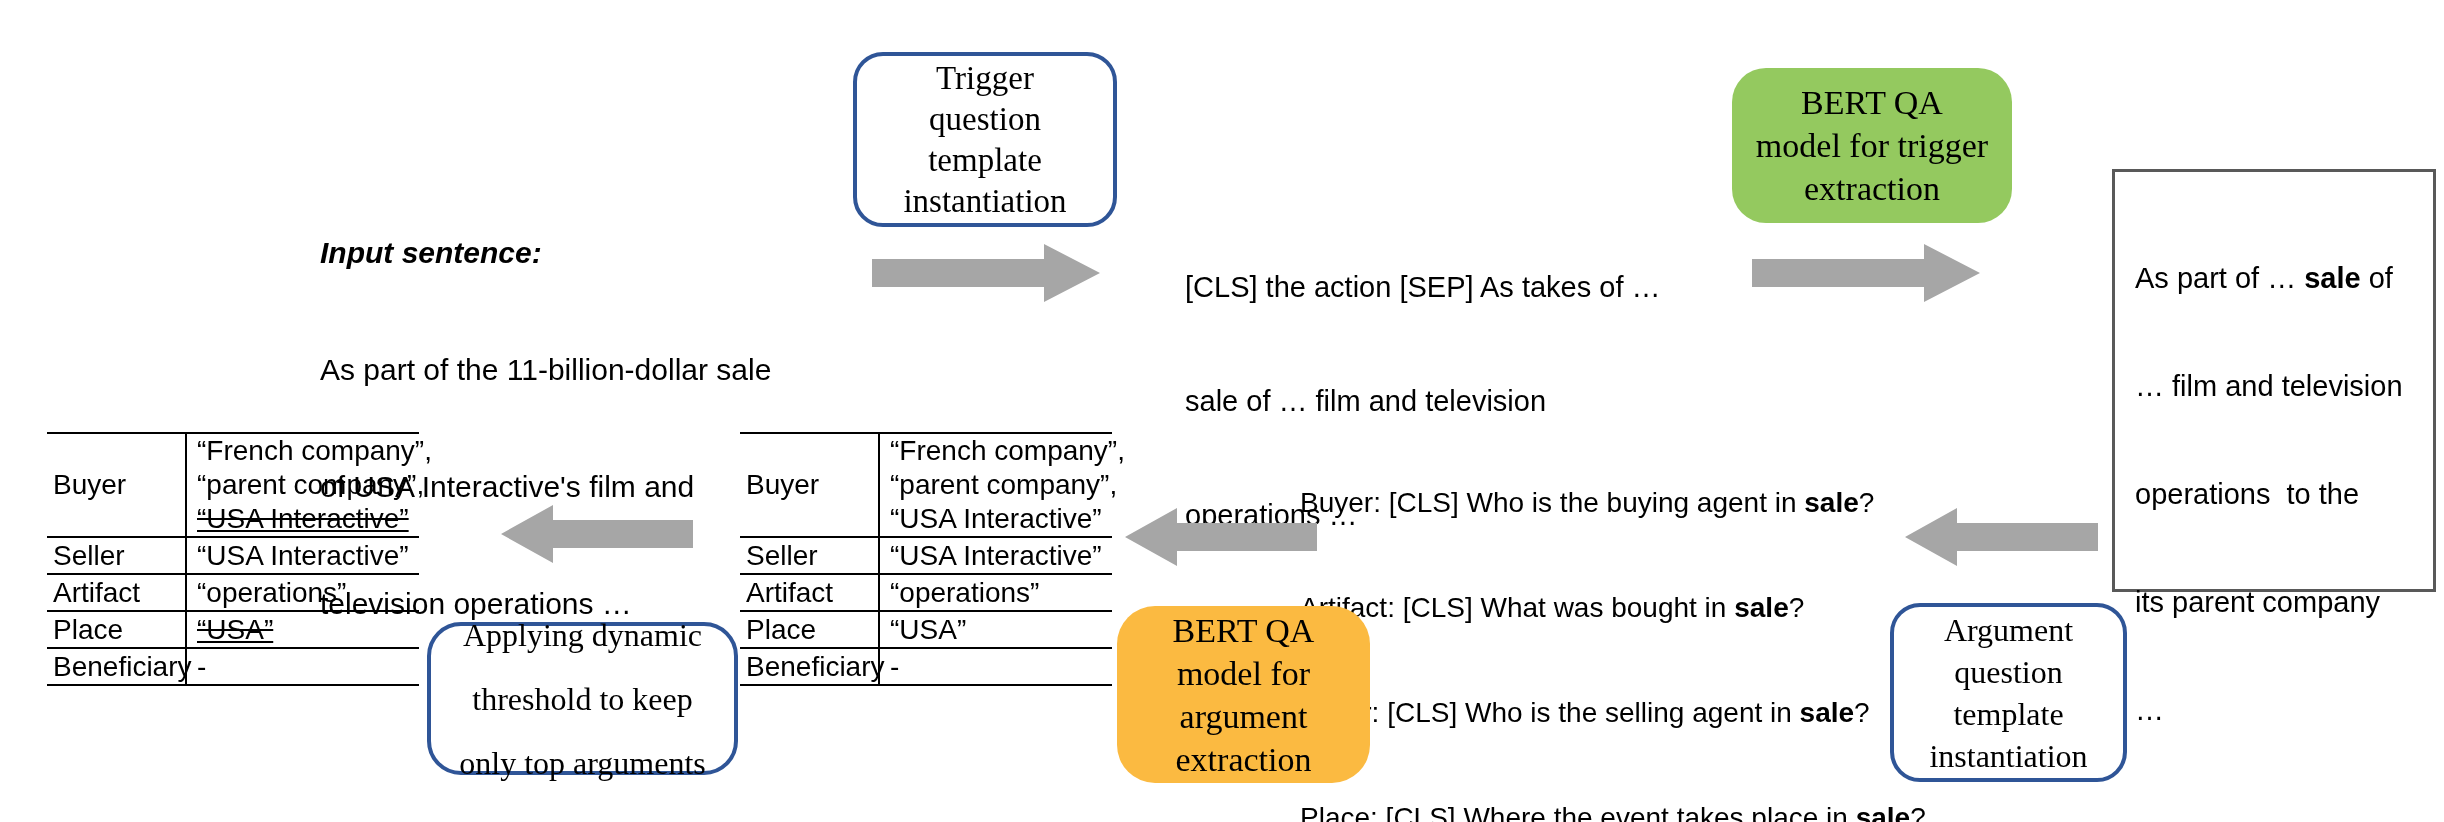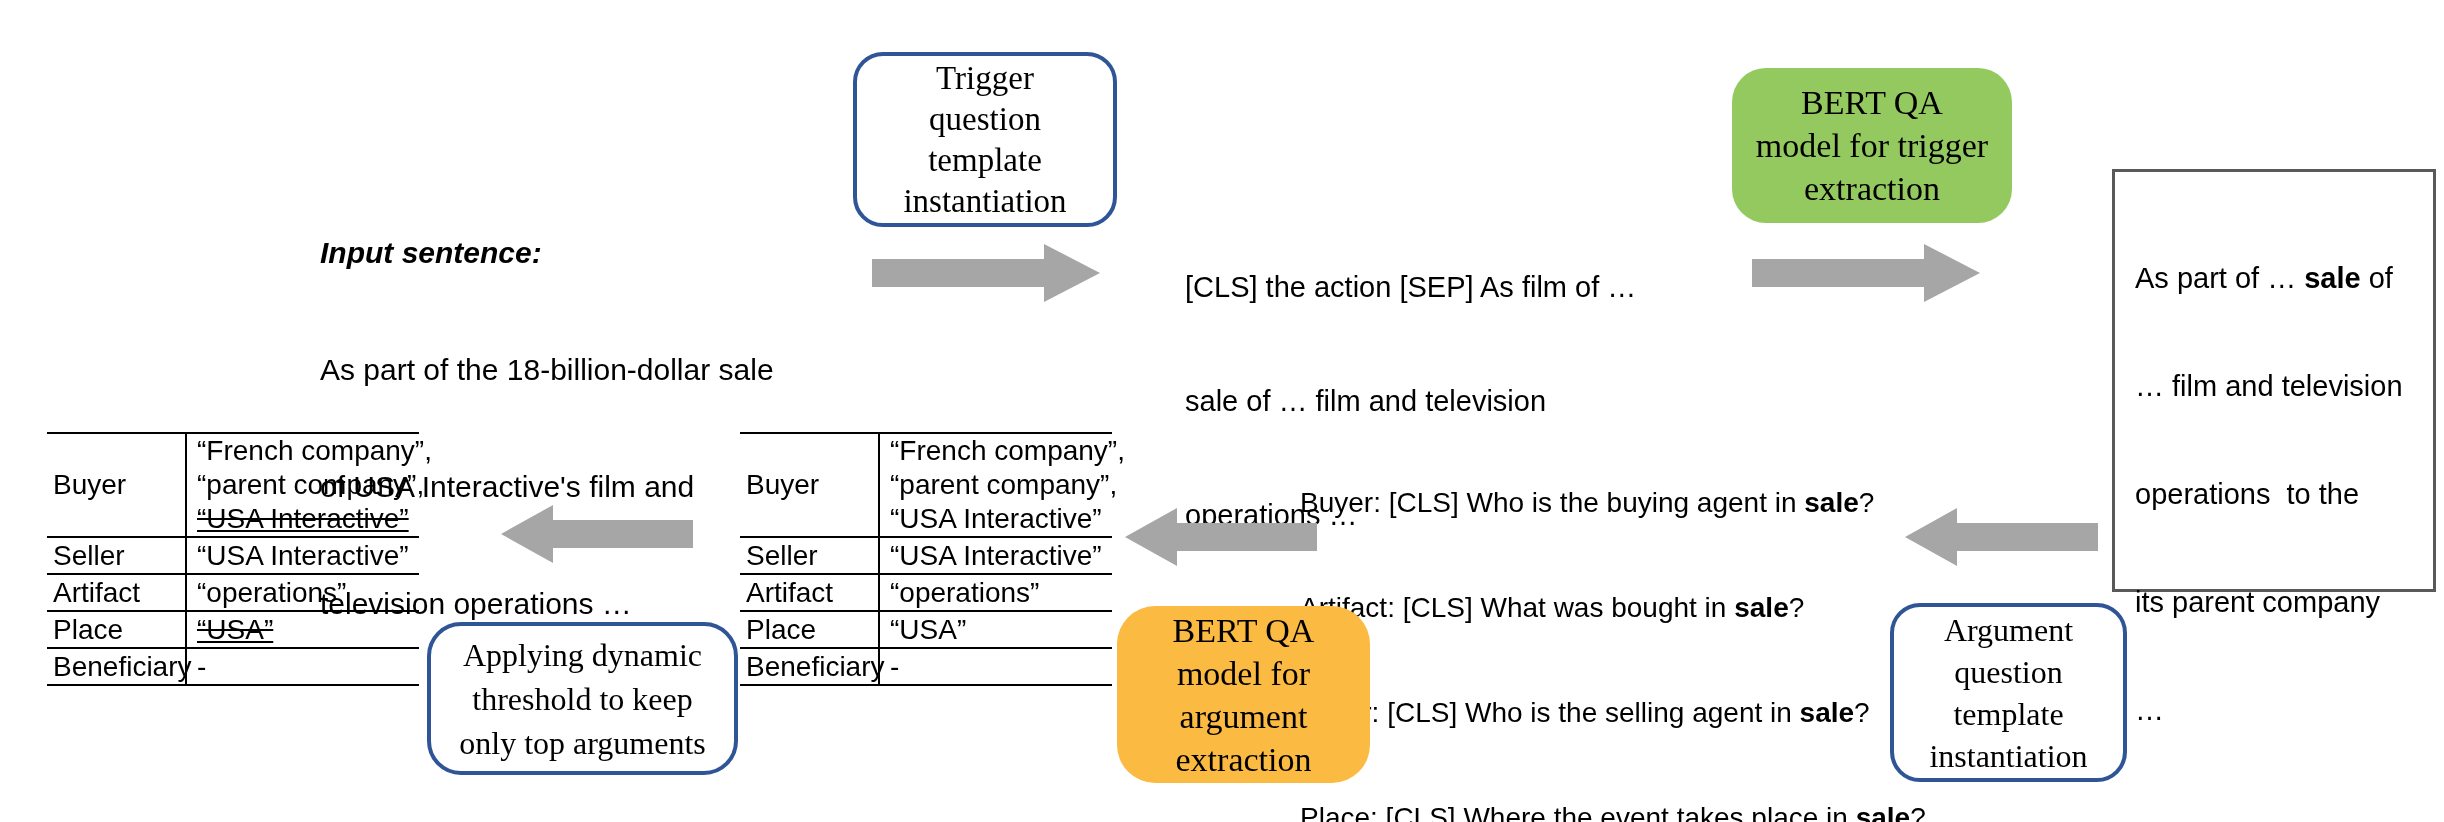--- a/index.html
+++ b/index.html
@@ -46,40 +46,40 @@
   .tval div{line-height:34px;white-space:pre;}
   .strike{text-decoration:underline line-through;}
   
   .arrow svg{display:block;}
 </style>
 </head>
 <body>
 
 <div class="abs textblock" style="left:320px;top:155px;">
   <div class="bi">Input sentence:</div>
-  <div>As part of the 18-billion-dollar sale</div>
+  <div>As part of the 11-billion-dollar sale</div>
   <div>of USA Interactive's film and</div>
   <div>television operations …</div>
 </div>
 
 <div class="abs serifbox blueoutline" style="left:853px;top:52px;width:264px;height:175px;font-size:33px;line-height:41px;">
   <div>Trigger</div>
   <div>question</div>
   <div>template</div>
   <div>instantiation</div>
 </div>
 
 <div class="abs arrow" style="left:872px;top:244px;">
   <svg width="228" height="58" viewBox="0 0 228 58">
       <polygon points="0,15 172,15 172,0 228,29 172,58 172,43 0,43" fill="#A6A6A6"></polygon>
     </svg>
 </div>
 
 <div class="abs textblock" style="left:1185px;top:192px;font-size:29px;line-height:38px;">
-  <div>[CLS] the action [SEP] As film of …</div>
+  <div>[CLS] the action [SEP] As takes of …</div>
   <div>sale of … film and television</div>
   <div>operations …</div>
 </div>
 
 <div class="abs serifbox greenfill" style="left:1732px;top:68px;width:280px;height:155px;font-size:34px;line-height:43px;">
   <div>BERT QA</div>
   <div>model for trigger</div>
   <div>extraction</div>
 </div>
 
@@ -192,21 +192,21 @@
       </div>
   </div>
   <div class="trow row-std">
     <div class="tlabel">Beneficiary</div>
     <div class="tval">
         <div>-</div>
       </div>
   </div>
 </div>
 
-<div class="abs serifbox blueoutline" style="left:427px;top:622px;width:311px;height:153px;font-size:32px;line-height:44px;border-radius:34px;">
+<div class="abs serifbox blueoutline" style="left:427px;top:622px;width:311px;height:153px;font-size:32px;line-height:44px;border-radius:34px;gap:20px;">
   <div>Applying dynamic</div>
   <div>threshold to keep</div>
   <div>only top arguments</div>
 </div>
 
 <div class="abs serifbox orangefill" style="left:1117px;top:606px;width:253px;height:177px;font-size:34px;line-height:43px;">
   <div>BERT QA</div>
   <div>model for</div>
   <div>argument</div>
   <div>extraction</div>

